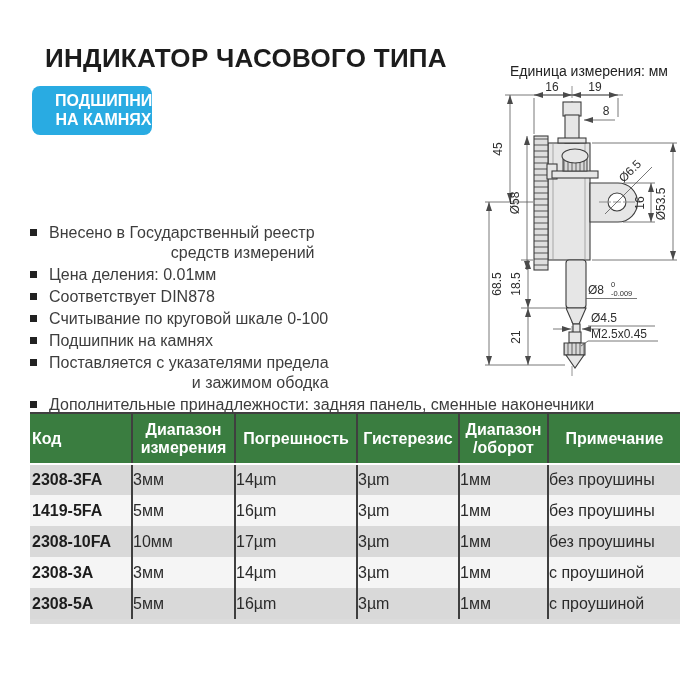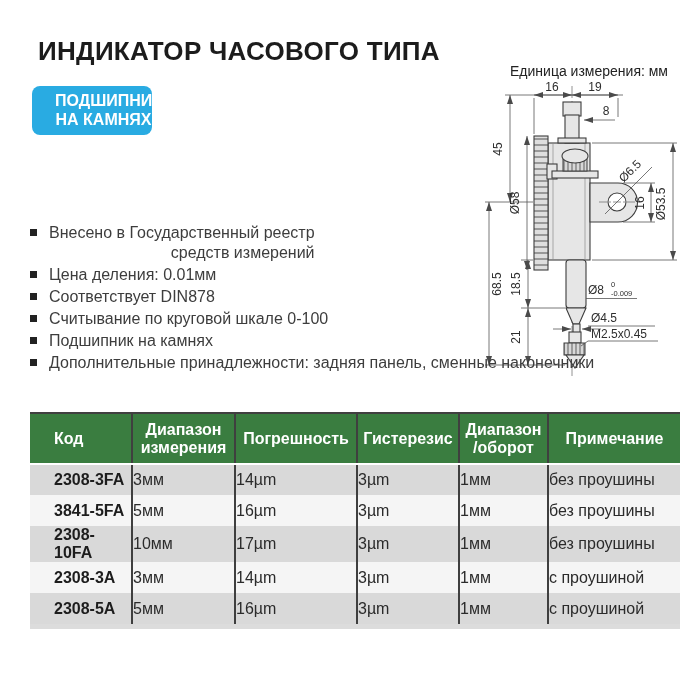--- a/index.html
+++ b/index.html
@@ -3,21 +3,21 @@
 <meta charset="utf-8">
 <style>
   * { box-sizing: border-box; }
   html,body { margin:0; padding:0; }
   body {
     width:700px; height:700px; position:relative; background:#ffffff;
     font-family:"Liberation Sans", sans-serif; overflow:hidden;
   }
   .title {
     position:absolute; left:30px; top:28px; font-size:26px; font-weight:bold;
-    color:#1c1c1c; letter-spacing:0.3px; margin:8px;
+    color:#1c1c1c; letter-spacing:0.3px; margin:15px;
   }
   .badge {
     position:absolute; left:32px; top:86px; width:120px;
     background:#29abe2; border-radius:8px; color:#fff; font-weight:bold;
     font-size:16px; text-align:center; padding:5px 0 6px; line-height:19px;
   }
   .badge span { display:block;margin-left:23px; }
   .unit-note {
     position:absolute; left:450px; top:63px; width:218px; text-align:right;
     font-size:14px; color:#222;
@@ -48,21 +48,21 @@
     border-collapse:collapse; table-layout:fixed; width:650px;
     border-top:2px solid #404040;
   }
   th {
     background:#3a7d40; color:#fff; font-size:16px; font-weight:bold;
     height:51px; line-height:18px; border-bottom:2px solid #ffffff;
     vertical-align:middle; padding:0; text-align:center;
   }
   th span { display:block; }
   th, td { border-left:2px solid #3f3f3f; }
-  th:first-child, td:first-child { border-left:none; text-align:left; padding-left:24px; }
+  th:first-child, td:first-child { border-left:none; text-align:left; padding-left:2px; }
   td { height:31px; font-size:16px; color:#2b2b2b; padding:0; vertical-align:middle; }
   td:first-child { font-weight:bold; color:#1d1d1d; }
   tbody tr:nth-child(odd)  { background:#d9d9d9; }
   tbody tr:nth-child(even) { background:#f5f5f5; }
   .strip { height:5px; background:#dcdcdc; }
 </style>
 </head>
 <body>
 
 <h1 class="title">ИНДИКАТОР ЧАСОВОГО ТИПА</h1>
@@ -203,20 +203,25 @@
   <li>
       <span class="sq"></span>
       <span class="txt">Считывание по круговой шкале 0-100</span>
     </li>
   <li>
       <span class="sq"></span>
       <span class="txt">Подшипник на камнях</span>
     </li>
   <li>
       <span class="sq"></span>
+      <span class="txt">Поставляется с указателями предела
+и зажимом ободка</span>
+    </li>
+  <li>
+      <span class="sq"></span>
       <span class="txt">Дополнительные принадлежности: задняя панель, сменные наконечники</span>
     </li>
 </ul>
 
 <div class="spec">
   <table>
     <colgroup>
       <col style="width:102px">
         <col style="width:103px">
         <col style="width:122px">
@@ -251,21 +256,21 @@
     <tbody>
       <tr>
         <td>2308-3FA</td>
         <td>3мм</td>
         <td>14µm</td>
         <td>3µm</td>
         <td>1мм</td>
         <td>без проушины</td>
       </tr>
       <tr>
-        <td>3841-5FA</td>
+        <td>1419-5FA</td>
         <td>5мм</td>
         <td>16µm</td>
         <td>3µm</td>
         <td>1мм</td>
         <td>без проушины</td>
       </tr>
       <tr>
         <td>2308-10FA</td>
         <td>10мм</td>
         <td>17µm</td>

